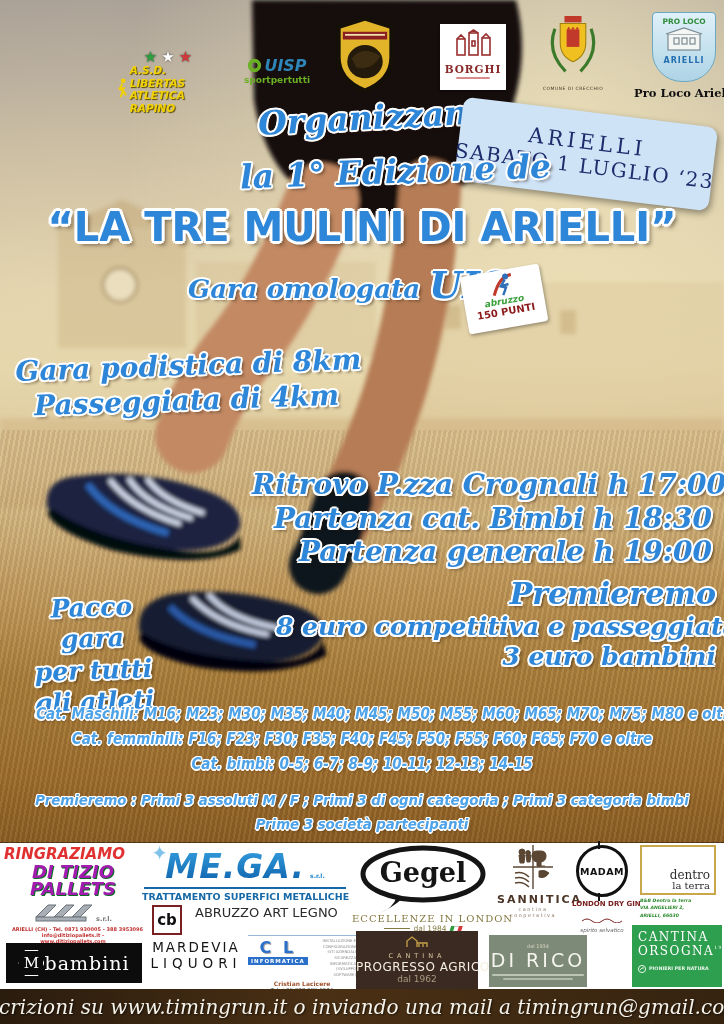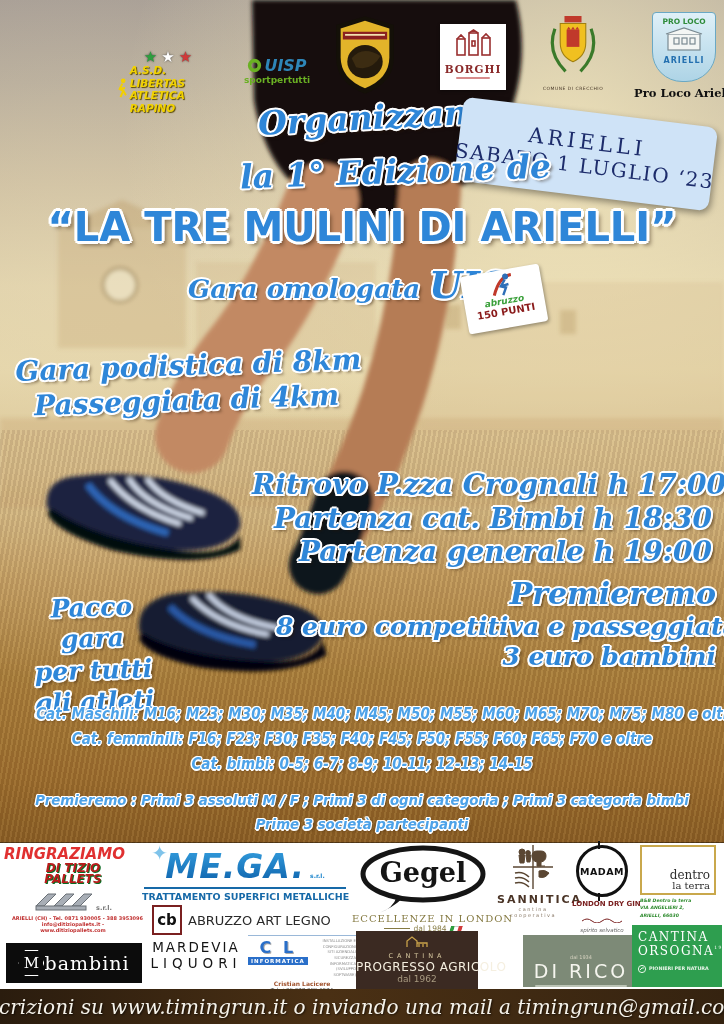--- a/index.html
+++ b/index.html
@@ -209,21 +209,21 @@
   <div class="abs center ltblue ow1" style="top:788px;font-size:14.5px;font-weight:800;font-style:italic;z-index:4;transform:scaleX(.92);line-height:24px">
     <div>Premieremo : Primi 3 assoluti M / F ; Primi 3 di ogni categoria ; Primi 3 categoria bimbi</div>
     <div>Prime 3 società partecipanti</div>
   </div>
 
   <div class="abs" id="sponsor-band">
 
     <div class="sp" style="left:4px;top:2px;font-size:15px;font-weight:800;font-style:italic;color:#e03030">RINGRAZIAMO</div>
 
     <div class="sp" style="left:12px;top:20px;width:122px;text-align:center">
-      <div style="font-size:12px;font-weight:900;font-style:italic;color:#b91c1c;line-height:.95;text-shadow:1px 1px 0 #0a6b22">
+      <div style="font-size:18px;font-weight:900;font-style:italic;color:#a21caf;line-height:.95;text-shadow:1px 1px 0 #0a6b22">
         <div>DI TIZIO</div>
         <div>PALLETS</div>
       </div>
       <div style="display:flex;align-items:flex-end;justify-content:center;gap:2px">
         <svg width="60" height="26" viewBox="0 0 60 26">
           <g fill="#a8aeb6" stroke="#6a7076" stroke-width="1">
             <polygon points="2,20 14,8 22,8 10,20"></polygon>
               <polygon points="20,20 32,8 40,8 28,20"></polygon>
               <polygon points="38,20 50,8 58,8 46,20"></polygon>
             <rect x="2" y="20" width="50" height="4"></rect>
@@ -243,21 +243,21 @@
     <div class="sp" style="left:142px;top:4px;width:206px;text-align:center">
       <div style="position:relative;display:inline-block">
         <span style="position:absolute;left:-14px;top:-6px;color:#7fc3ea;font-size:20px">✦</span>
         <span style="font-size:33px;font-weight:900;font-style:italic;color:#1b84cc;letter-spacing:1px;background:linear-gradient(180deg,#35a0e0,#0b5ea8);-webkit-background-clip:text;background-clip:text;-webkit-text-fill-color:transparent">ME.GA.</span>
         <span style="font-size:6px;font-weight:700;color:#1b84cc">s.r.l.</span>
       </div>
       <div style="height:2px;background:#1669a8;margin:1px 2px 2px"></div>
       <div style="font-size:9.5px;font-weight:800;color:#1669a8;white-space:nowrap">TRATTAMENTO SUPERFICI METALLICHE</div>
     </div>
 
-    <div class="sp" style="left:152px;top:62px;width:200px;display:flex;align-items:center;gap:6px">
+    <div class="sp" style="left:152px;top:62px;width:200px;display:flex;align-items:flex-start;gap:13px">
       <span style="display:inline-flex;align-items:center;justify-content:center;width:26px;height:26px;border:2px solid #7a2020;color:#111;font-size:15px;font-weight:700">cb</span>
       <span style="font-size:13px;color:#2a2a2a;white-space:nowrap">ABRUZZO ART LEGNO</span>
     </div>
 
     <div class="sp" style="left:146px;top:96px;width:100px;text-align:center;color:#141414">
       <div style="font-size:13.5px;letter-spacing:2px">MARDEVIA</div>
       <div style="font-size:13.5px;letter-spacing:5px;">LIQUORI</div>
     </div>
 
     <div class="sp" style="left:248px;top:92px;width:108px;border-top:1px solid #9ab8d8;border-bottom:1px solid #9ab8d8;padding:2px 0;text-align:center">
@@ -345,21 +345,21 @@
         <div style="font-size:12px">dentro</div>
         <div style="font-size:10px">la terra</div>
       </div>
       <div style="font-size:4.6px;font-weight:700;font-style:italic;color:#2e8b2e;margin-top:2px;line-height:1.6">
         <div>B&amp;B Dentro la terra</div>
         <div>VIA ANGELIERI 2,</div>
         <div>ARIELLI, 66030</div>
       </div>
     </div>
 
-    <div class="sp" style="left:523px;top:92px;width:116px;height:52px;background:#7d8a77;text-align:center;color:#f5f5ee;padding-top:19px;box-sizing:border-box">
+    <div class="sp" style="left:489px;top:92px;width:98px;height:52px;background:#7d8a77;text-align:center;color:#f5f5ee;padding-top:8px;box-sizing:border-box">
       <div style="font-size:5px;color:#d8d4c2">dal 1934</div>
       <div style="font-size:19px;letter-spacing:3px">DI RICO</div>
       <div class="tinybar" style="width:92px;margin:3px auto 2px;background:rgba(230,235,225,.6)"></div>
       <div class="tinybar" style="width:70px;margin:0 auto;background:rgba(230,235,225,.5)"></div>
     </div>
 
     <div class="sp" style="left:632px;top:82px;width:90px;height:62px;background:#2e9e4f;color:#fff;padding:6px 6px 0;box-sizing:border-box">
       <div style="font-family:'DejaVu Serif',serif;font-size:12px;letter-spacing:1.5px;line-height:1.15">
         <div>CANTINA</div>
         <div><span>ORSOGNA</span><span style="font-size:4.5px;vertical-align:top">1964</span></div>

